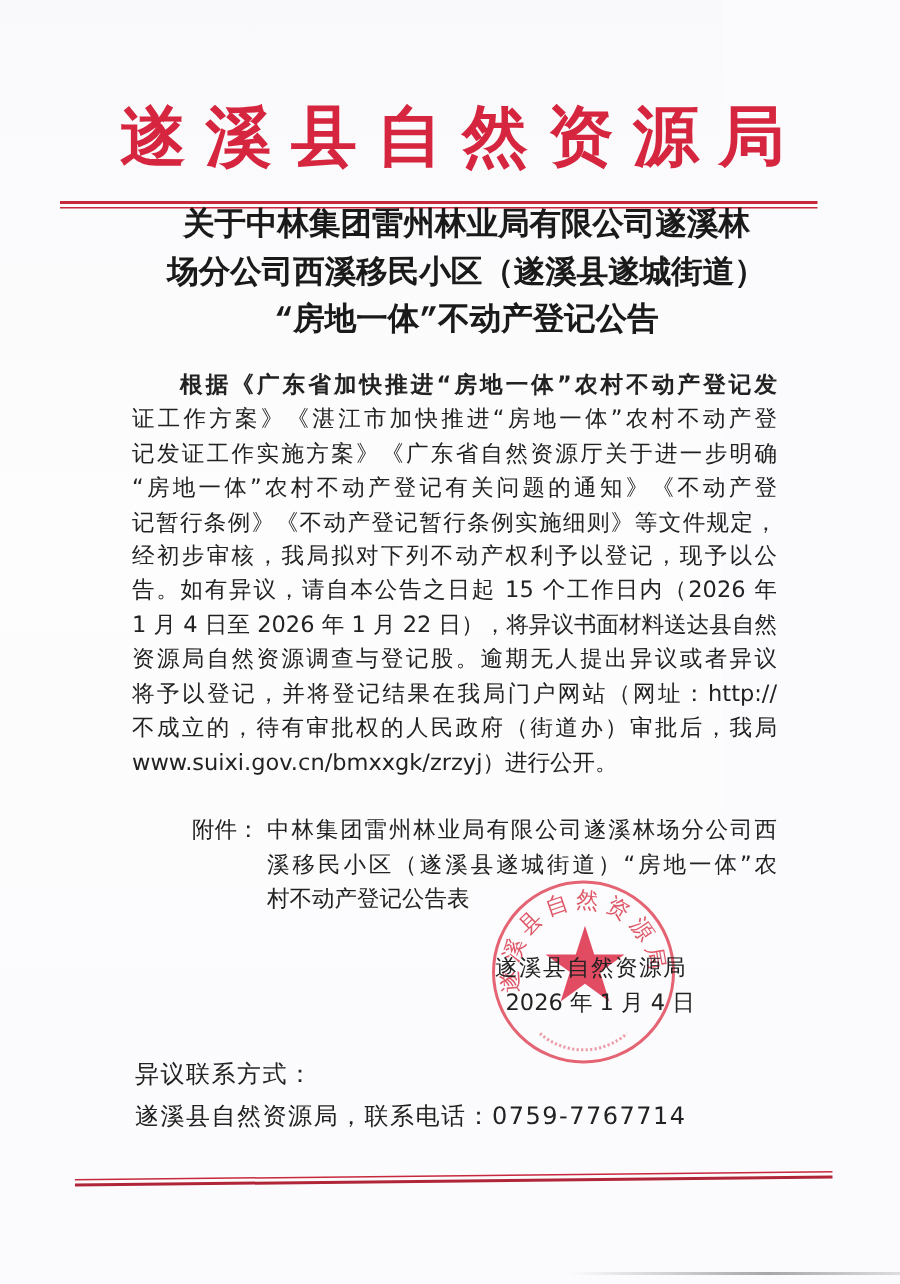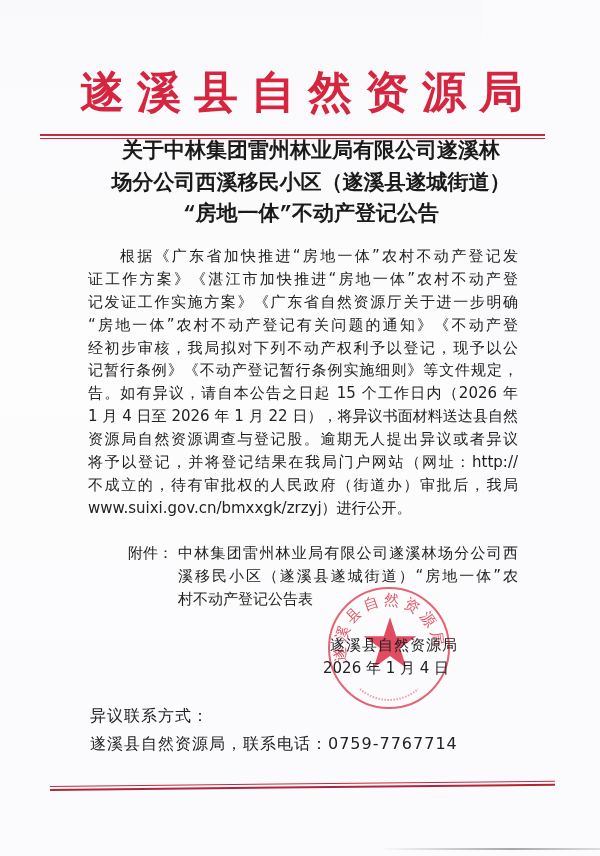--- a/index.html
+++ b/index.html
@@ -76,20 +76,21 @@
       white-space: nowrap;
       text-align: justify;
       text-align-last: justify;
       height: 22.9px;
     }
     .body-text .ln.last {
       text-align-last: left;
     }
     .body-text .ln.indent {
       padding-left: 32px;
+      font-weight: bold;
     }
     .para { top: 245px; }
     .attach {
       position: absolute;
       left: 128px;
       width: 390px;
       top: 542px;
       font-family: "DejaVu Sans", "Liberation Sans", sans-serif;
       font-size: 15px;
       line-height: 23px;
@@ -133,21 +134,21 @@
       left: 0; top: 0; width: 118px; height: 118px;
     }
     .sign {
       position: absolute;
       font-family: "DejaVu Sans", "Liberation Sans", sans-serif;
       font-size: 15px;
       color: #222;
       white-space: nowrap;
     }
     .sign.org { left: 330px; top: 636px; letter-spacing: 1px; }
-    .sign.date { left: 323px; top: 659px; }
+    .sign.date { left: 337px; top: 659px; }
     .contact {
       position: absolute;
       left: 90px;
       font-family: "DejaVu Sans", "Liberation Sans", sans-serif;
       font-size: 16px;
       color: #222;
       white-space: nowrap;
       letter-spacing: 1px;
     }
     .contact.c1 { top: 706px; }
@@ -190,22 +191,22 @@
 
   <div class="title t1">关于中林集团雷州林业局有限公司遂溪林</div>
   <div class="title t2">场分公司西溪移民小区（遂溪县遂城街道）</div>
   <div class="title t3">“房地一体”不动产登记公告</div>
 
   <div class="body-text para">
     <span class="ln indent">根据《广东省加快推进“房地一体”农村不动产登记发</span>
     <span class="ln">证工作方案》《湛江市加快推进“房地一体”农村不动产登</span>
     <span class="ln">记发证工作实施方案》《广东省自然资源厅关于进一步明确</span>
     <span class="ln">“房地一体”农村不动产登记有关问题的通知》《不动产登</span>
+    <span class="ln">记暂行条例》《不动产登记暂行条例实施细则》等文件规定，</span>
     <span class="ln">经初步审核，我局拟对下列不动产权利予以登记，现予以公</span>
-    <span class="ln">记暂行条例》《不动产登记暂行条例实施细则》等文件规定，</span>
     <span class="ln">告。如有异议，请自本公告之日起 15 个工作日内（2026 年</span>
     <span class="ln">1 月 4 日至 2026 年 1 月 22 日），将异议书面材料送达县自然</span>
     <span class="ln">资源局自然资源调查与登记股。逾期无人提出异议或者异议</span>
     <span class="ln">将予以登记，并将登记结果在我局门户网站（网址：http://</span>
     <span class="ln">不成立的，待有审批权的人民政府（街道办）审批后，我局</span>
     <span class="ln last">www.suixi.gov.cn/bmxxgk/zrzyj）进行公开。</span>
   </div>
 
   <div class="attach">
     <span class="label">附件：</span>

